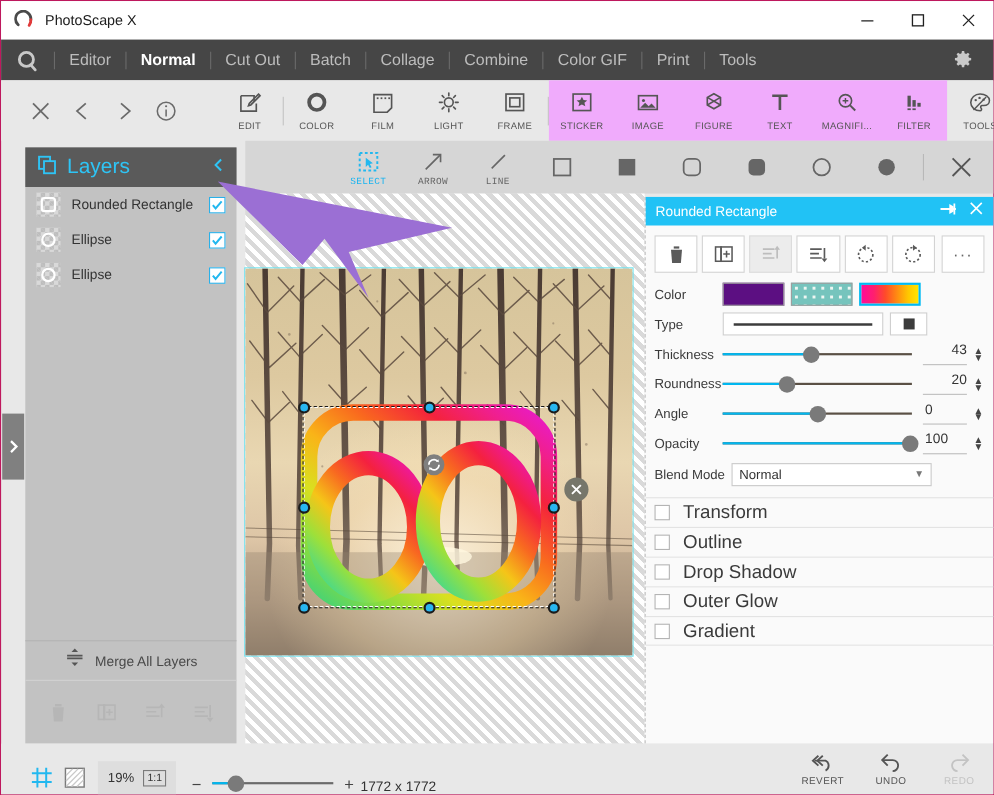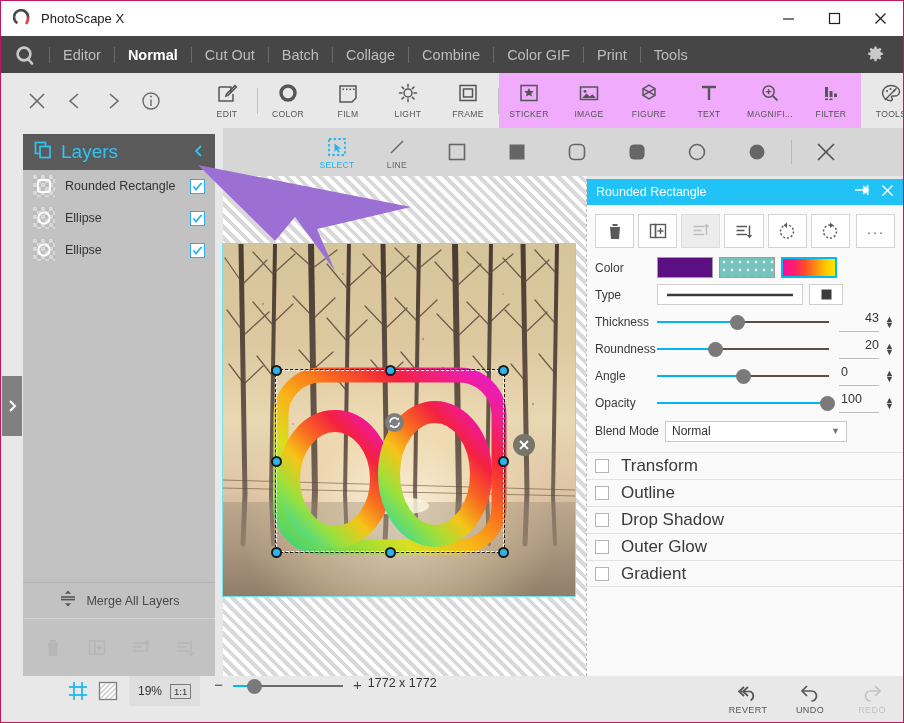--- a/index.html
+++ b/index.html
@@ -62,21 +62,21 @@
   .tool-label { font-size: 8.6px; letter-spacing: .3px; color: #555; white-space: nowrap; }
   .tsep { width: 1px; height: 26px; background: #c3c3c3; }
 
   
   .toolbar2 {
     position: absolute; left: 222px; top: 127px; width: 680px; height: 48px;
     background: #d6d6d6; display: flex; align-items: center;
   }
   .stool {
     width: 60px; height: 48px; display: flex; flex-direction: column;
-    align-items: center; justify-content: center; gap: 1px; color: #555;
+    align-items: center; justify-content: center; gap: 1px; color: #555; font-family: Liberation Mono, monospace;
   }
   .stool-label { font-size: 8.6px; letter-spacing: .3px; color: #666; }
   .stool.sel .stool-label { color: #1ab4f0; }
   .shape-btn { width: 60px; height: 48px; display: flex; align-items: center; justify-content: center; }
   .ssep { width: 1px; height: 24px; background: #b8b8b8; margin: 0 4px; }
 
   
   .layers-panel {
     position: absolute; left: 22px; top: 133px; width: 192px; height: 542px;
     background: #c2c2c2;
@@ -221,21 +221,21 @@
     border-top: 1px solid #e3e3e3; gap: 12px;
   }
   .check-row:last-child { border-bottom: 1px solid #e3e3e3; }
   .cbox { width: 14px; height: 14px; border: 1px solid #b4b4b4; background: #fff; flex: none; }
   .crow-label { font-size: 17px; color: #3a3a3a; }
   .prop-divider { height: 6px; }
 
   
   .bottombar {
     position: absolute; left: 0; bottom: 0; width: 902px; height: 46px;
-    background: #e8e8e8; display: flex; align-items: flex-start; padding-left: 40px;
+    background: #e8e8e8; display: flex; align-items: flex-end;
   }
   .bb-icon { width: 30px; height: 30px; display: flex; align-items: center; justify-content: center; }
   .zoom-group {
     display: flex; align-items: center; gap: 8px; background: #dedede;
     height: 30px; padding: 0 9px; margin-left: 6px;
   }
   .zoom-pct { font-size: 12px; color: #333; }
   .zoom-11 {
     border: 1px solid #7a7a7a; font-size: 9.5px; padding: 1px 3px; color: #333;
   }
@@ -468,20 +468,27 @@
   </div>
 
   <div class="toolbar2">
     <div style="width:84px;"></div>
     <div class="stool sel">
       <svg width="24" height="24" viewBox="0 0 24 24">
         <rect x="4" y="4" width="16" height="16" fill="none" stroke="#22b8ef" stroke-width="1.8" stroke-dasharray="2.5 2.2"></rect>
         <path d="M9.5 8.5l6.5 5-2.8.5 1.6 3-1.6.8-1.6-3-2.1 2z" fill="#22b8ef"></path>
       </svg>
       <div class="stool-label">SELECT</div>
+    </div>
+    <div class="stool">
+      <svg width="24" height="24" viewBox="0 0 24 24">
+          <line x1="5" y1="19" x2="18" y2="6" stroke="#666" stroke-width="1.5"></line>
+          <polyline points="11.5,5.5 18.5,5.5 18.5,12.5" fill="none" stroke="#666" stroke-width="1.5"></polyline>
+        </svg>
+      <div class="stool-label">ARROW</div>
     </div>
     <div class="stool">
       <svg width="24" height="24" viewBox="0 0 24 24">
           <line x1="6" y1="18" x2="18" y2="6" stroke="#666" stroke-width="1.5"></line>
         </svg>
       <div class="stool-label">LINE</div>
     </div>
 
     <div class="shape-btn">
       <svg width="22" height="22" viewBox="0 0 22 22">

